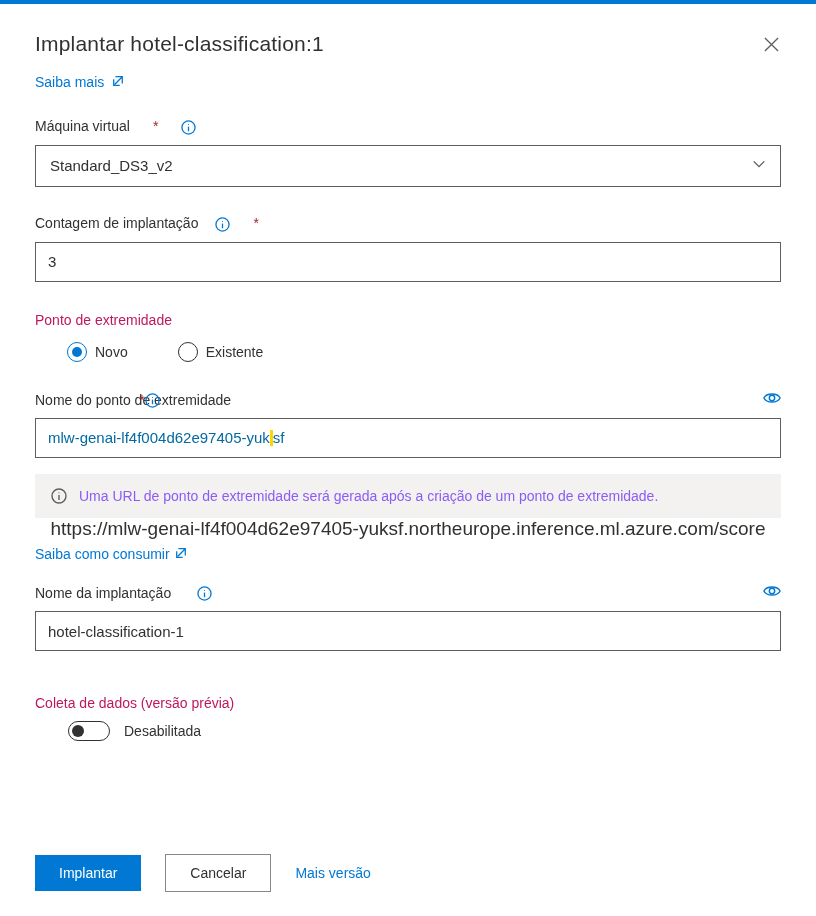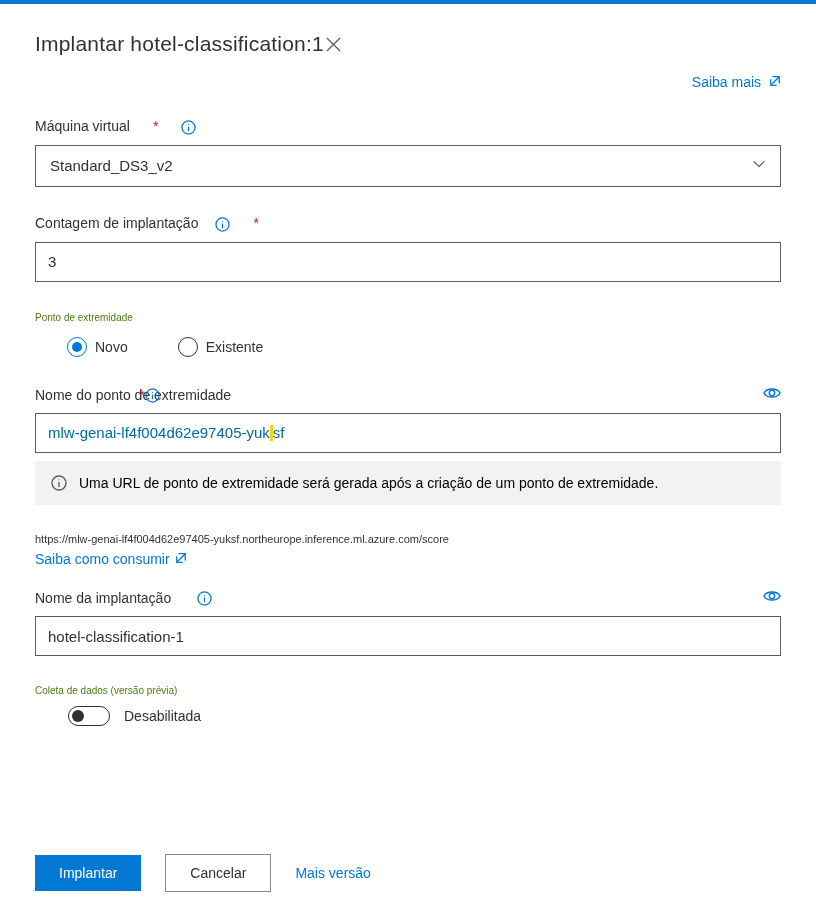--- a/index.html
+++ b/index.html
@@ -10,30 +10,31 @@
     background: #ffffff;
     width: 816px;
     height: 916px;
     overflow: hidden;
     position: relative;
   }
   .top-bar { height: 4px; background: #0078d4; width: 100%; }
   .panel { padding: 0 35px 0 35px; }
   .header-row {
     display: flex;
+    justify-content: space-between;
     align-items: center;
     padding-top: 28px;
     padding-bottom: 14px;
   }
   .title { font-size: 21px; font-weight: 400; color: #323130; letter-spacing: 0.2px; }
   .close-btn { cursor: pointer; width: 20px; height: 20px; display:flex; align-items:center; justify-content:center; }
   .close-btn svg { width: 15px; height: 15px; stroke: #605e5c; stroke-width: 1.4; }
   .desc { color: #605e5c; font-size: 14px; margin-top: 20px; line-height: 20px; letter-spacing: 0.2px; }
   .link { color: #0078d4; text-decoration: none; cursor: pointer; }
-  .learn-more { margin-top: 4px; font-size: 14px; text-align: right; }
+  .learn-more { margin-top: 4px; font-size: 14px; }
   .ext-icon { margin-left: 4px; }
   .ext-icon svg { width: 12px; height: 12px; stroke: #0078d4; fill: none; stroke-width: 1.5; }
   .field-label { display:flex; align-items:center; gap:23px; color: #323130; font-size: 14px; margin-top: 28px; margin-bottom: 10px; }
   .req-star { color: #a4262c; }
   .info-icon svg { width: 15px; height: 15px; stroke: #0078d4; fill: none; stroke-width: 1.4; vertical-align: middle; }
   .vm-select {
     display:flex; align-items:center; justify-content:space-between;
     border: 1px solid #605e5c;
     height: 42px; padding: 0 14px;
     cursor: pointer; background: #fff;
@@ -44,31 +45,31 @@
   .text-input {
     width: 100%; border: 1px solid #605e5c; height: 40px;
     padding: 0 12px; font-size: 15px; color: #323130;
     font-family: inherit; outline: none;
   }
   .radio-group { display:flex; gap: 18px; align-items:center; margin-top: 14px; }
   .radio-item { display:flex; align-items:center; gap: 8px; cursor:pointer;padding-left:32px; }
   .radio-circle { width: 20px; height: 20px; border: 1px solid #323130; border-radius: 50%; display:flex; align-items:center; justify-content:center; }
   .radio-circle.selected { border-color: #0078d4; }
   .radio-inner { width: 10px; height: 10px; background: #0078d4; border-radius: 50%; }
-  .section-label { color: #4d7c0f; font-size: 10px; margin-top: 30px; }
+  .section-label { color: #be185d; font-size: 14px; margin-top: 30px; }
   .label-with-req-info { display:flex; align-items:center; gap:4px; color:#323130; font-size:14px; margin-top:30px; margin-bottom:10px; position:relative; }
   .label-with-req-info .req-star { margin: 0 2px; }
   .eye-right { position:absolute; right:0; }
   .eye-right svg { width:18px; height:18px; stroke:#0078d4; fill:none; stroke-width:1.6; }
   .info-banner {
-    background: #f3f2f1; padding: 14px 16px; margin-top: 8px;
-    display:flex; align-items:center; gap:12px; color:#000000; font-size:14px;
+    background: #f3f2f1; padding: 14px 16px; margin-top: 16px;
+    display:flex; align-items:center; gap:12px; color:#8b5cf6; font-size:14px;
   }
   .info-banner svg { width:16px; height:16px; stroke:#605e5c; fill:none; stroke-width:1.4; flex-shrink:0; }
-  .url-line { margin-top: 28px; font-size: 11px; color:#323130; word-break: break-all; }
+  .url-line { margin-top: 0; font-size: 19px; color:#323130; word-break: break-all; text-align: center; }
   .consume-link { margin-top: 6px; display:flex; align-items:flex-end; gap:1px; }
   .toggle-row { display:flex; align-items:center; gap: 14px; margin-top: 10px; padding-left: 33px; }
   .toggle {
     width: 42px; height: 20px; border: 1px solid #323130; border-radius: 10px;
     position: relative; cursor:pointer; background:#fff;
   }
   .toggle-knob {
     width: 12px; height: 12px; background:#323130; border-radius:50%;
     position:absolute; left:3px; top:3px;
   }
@@ -227,21 +228,21 @@
     <span class="eye-right">
       <svg viewBox="0 0 20 20">
           <path d="M1 10 C4 4 16 4 19 10 C16 16 4 16 1 10 Z"></path>
           <circle cx="10" cy="10" r="3"></circle>
         </svg>
     </span>
   </div>
   <input class="text-input" type="text" value="hotel-classification-1" style="">
 
   
-  <div class="section-label" style="margin-top:29px;">Coleta de dados (versão prévia)</div>
+  <div class="section-label" style="margin-top:44px;">Coleta de dados (versão prévia)</div>
   <div class="toggle-row">
     <div class="toggle">
       <div class="toggle-knob"></div>
     </div>
     <span>Desabilitada</span>
   </div>
 
 </div>
 
 <div class="footer">

